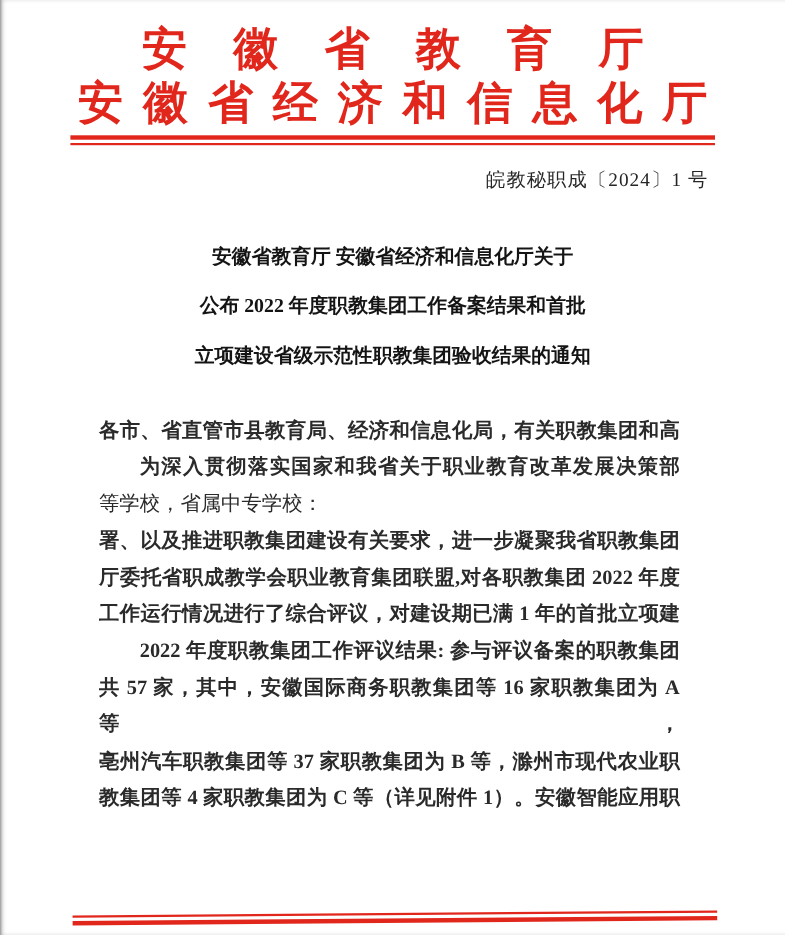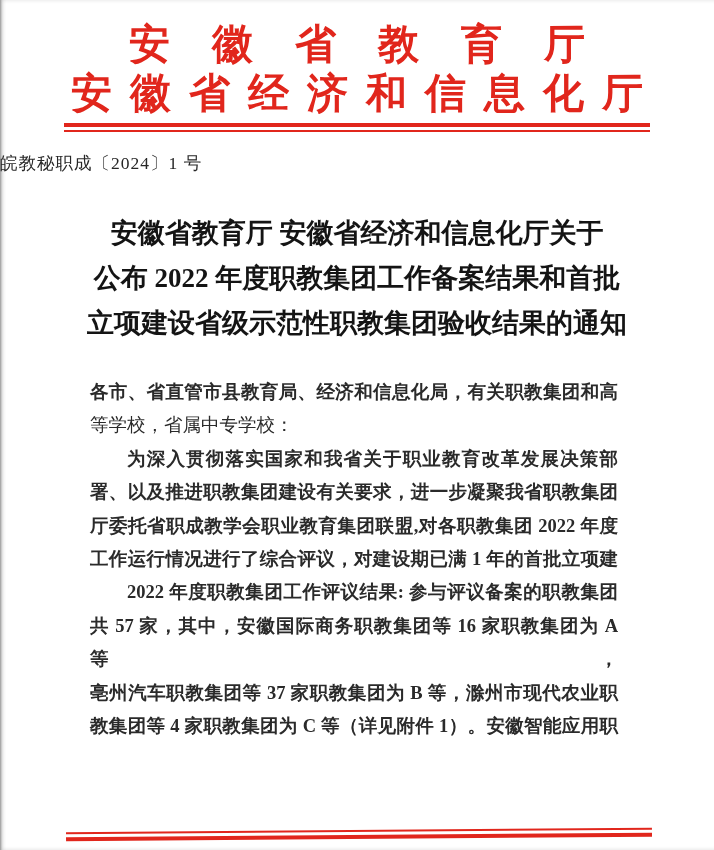--- a/index.html
+++ b/index.html
@@ -52,32 +52,32 @@
     position: absolute;
     left: 66px;
     top: 830px;
     transform: rotate(-0.45deg);
   }
 
   
   .doc-number {
     margin-top: 19px;
     padding-right: 70px;
-    text-align: left;
+    text-align: right;
     font-size: 17.5px;
     line-height: 24px;
     color: #262626;
     letter-spacing: 1px;
   }
 
   
   .doc-title {
     margin-top: 36px;
     text-align: center;
-    font-size: 27px;
+    font-size: 18px;
     line-height: 45px;
     font-weight: bold;
     color: #141414;
   }
 
   
   .doc-body {
     margin: 30px 96px 0 90px;
     font-size: 18.5px;
     line-height: 33.4px;
@@ -113,22 +113,22 @@
   <div class="doc-number">皖教秘职成〔2024〕1 号</div>
 
   <div class="doc-title">
     <div class="title-line">安徽省教育厅 安徽省经济和信息化厅关于</div>
     <div class="title-line">公布 2022 年度职教集团工作备案结果和首批</div>
     <div class="title-line">立项建设省级示范性职教集团验收结果的通知</div>
   </div>
 
   <div class="doc-body">
     <div class="body-line fill">各市、省直管市县教育局、经济和信息化局，有关职教集团和高</div>
+    <div class="body-line fill indent">为深入贯彻落实国家和我省关于职业教育改革发展决策部</div>
     <div class="body-line">等学校，省属中专学校：</div>
-    <div class="body-line fill indent">为深入贯彻落实国家和我省关于职业教育改革发展决策部</div>
     <div class="body-line fill">署、以及推进职教集团建设有关要求，进一步凝聚我省职教集团</div>
     <div class="body-line fill">厅委托省职成教学会职业教育集团联盟,对各职教集团 2022 年度</div>
     <div class="body-line fill">工作运行情况进行了综合评议，对建设期已满 1 年的首批立项建</div>
     <div class="body-line fill indent">2022 年度职教集团工作评议结果: 参与评议备案的职教集团</div>
     <div class="body-line fill">共 57 家，其中，安徽国际商务职教集团等 16 家职教集团为 A 等，</div>
     <div class="body-line fill">亳州汽车职教集团等 37 家职教集团为 B 等，滁州市现代农业职</div>
     <div class="body-line fill">教集团等 4 家职教集团为 C 等（详见附件 1）。安徽智能应用职</div>
   </div>
 
   <div class="red-rule rule-bottom">

